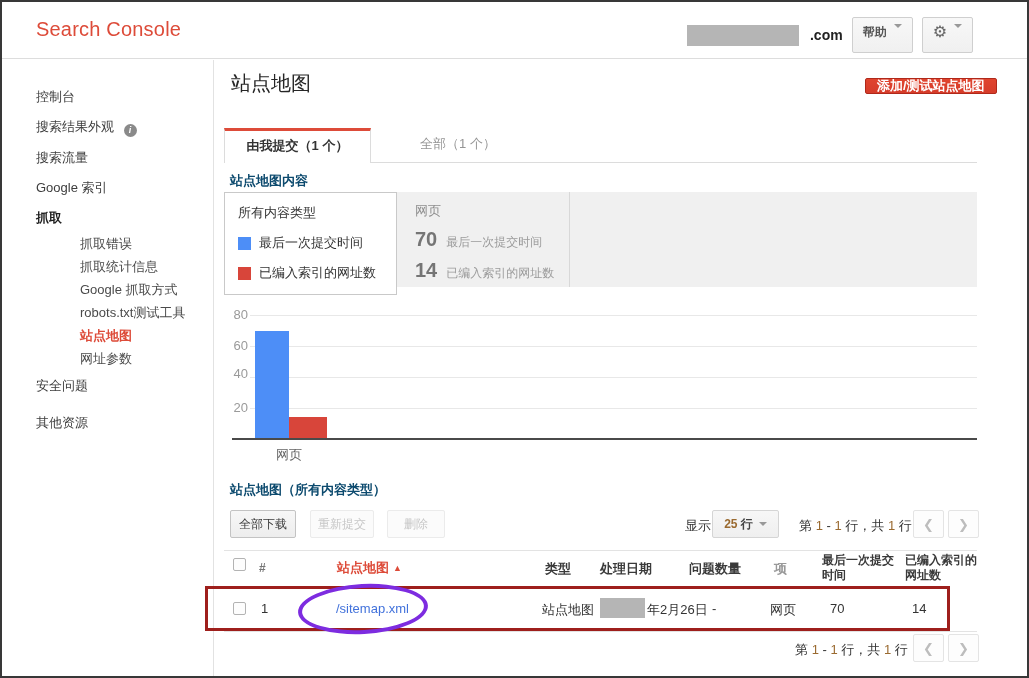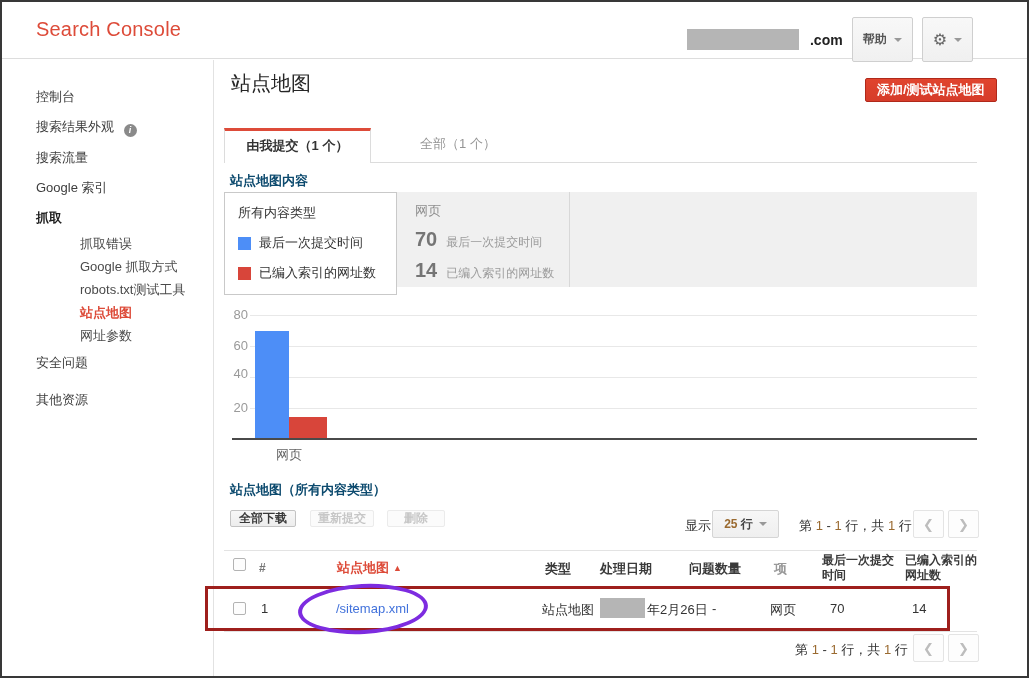--- a/index.html
+++ b/index.html
@@ -11,39 +11,39 @@
   }
   .abs { position:absolute; }
   
   .header { position:absolute; top:0; left:0; width:100%; height:57px; background:#fff; border-bottom:1px solid #ddd; }
   .logo { position:absolute; left:34px; top:16px; font-size:20px; color:#dd4b39; letter-spacing:.2px; }
   .header-right { position:absolute; right:54px; top:15px; display:flex; align-items:center; gap:9px; }
   .redacted { background:#b5b5b5; display:inline-block; }
   .domain-redact { width:112px; height:21px; }
   .domain-suffix { font-size:14px; font-weight:bold; color:#222; margin-left:2px; }
   .gbtn {
-    height:45px; padding:15px 10px; display:inline-flex; align-items:center; gap:7px;
+    height:36px; padding:6px 10px; display:inline-flex; gap:7px;
     background:linear-gradient(#f8f8f8,#f0f0f0); border:1px solid #cfcfcf; border-radius:2px;
     font-size:12px; font-weight:bold; color:#555; cursor:pointer;
   }
   .caret { width:0; height:0; border-left:4px solid transparent; border-right:4px solid transparent; border-top:4px solid #999; }
   .gear { font-size:16px; color:#666; line-height:1; }
   
   .sidebar { position:absolute; top:58px; left:0; width:212px; bottom:0; border-right:1px solid #e2e2e2; padding-top:22px; }
   .si { font-size:13px; color:#3d3d3d; cursor:pointer; white-space:nowrap; }
   .s0 { padding:6px 0 6px 34px; }
   .s1 { padding:2px 0 3px 50px; color:#4a4a4a;margin-left:28px; }
   .sb { font-weight:bold; color:#1f1f1f; }
   .ssel { font-weight:bold; color:#dd4b39; }
   .mt { margin-top:7px; }
   .info-ic { display:inline-flex; align-items:center; justify-content:center; width:13px; height:13px; border-radius:50%;
     background:#8a8a8a; color:#fff; font-size:9px; font-weight:bold; margin-left:6px; vertical-align:-2px; font-style:italic; }
   
   .page-title { position:absolute; left:229px; top:68px; font-size:20px; color:#262626; }
-  .add-btn { position:absolute; left:863px; top:76px; height:24px; padding:0 11px; display:flex; align-items:center;
+  .add-btn { position:absolute; left:863px; top:76px; height:16px; padding:0 11px; display:flex; align-items:center;
     background:linear-gradient(#e0442e,#d63c2a); border:1px solid #b0281a; border-radius:2px;
     color:#fff; font-size:13px; font-weight:bold; cursor:pointer; }
   .tabline { position:absolute; left:222px; top:160px; width:753px; height:1px; background:#dcdcdc; }
   .tab-active { position:absolute; left:222px; top:126px; width:147px; height:35px; background:#fff;
     border:1px solid #dcdcdc; border-top:3px solid #dd4b39; border-bottom:none; z-index:2;
     font-size:13px; font-weight:bold; color:#333; text-align:center; line-height:30px; cursor:pointer; }
   .tab-inactive { position:absolute; left:408px; top:133px; width:96px; text-align:center;
     font-size:13px; color:#959595; cursor:pointer; }
   .sec-h { position:absolute; font-size:13px; font-weight:bold; color:#0c4a6e; }
   
@@ -59,22 +59,22 @@
   .stat-row { display:flex; align-items:baseline; gap:9px; margin-top:8px; }
   .stat-num { font-size:20px; font-weight:bold; color:#757575; }
   .stat-label { font-size:12px; color:#9b9b9b; white-space:nowrap; }
   
   .ylab { position:absolute; left:222px; width:24px; text-align:right; font-size:13px; color:#9a9a9a; }
   .grid { position:absolute; left:248px; width:727px; height:1px; background:#e8e8e8; }
   .baseline { position:absolute; left:230px; top:436px; width:745px; height:2px; background:#4a4a4a; }
   .bar { position:absolute; bottom:237px; }
   .xlab { position:absolute; left:265px; top:444px; width:44px; text-align:center; font-size:13px; color:#666; }
   
-  .tbtn { position:absolute; top:508px; height:17px; display:flex; align-items:center; justify-content:center;
-    font-size:12px; font-weight:bold; border-radius:2px; cursor:pointer; }
+  .tbtn { position:absolute; top:508px; height:28px; display:flex; align-items:center; justify-content:center;
+    font-size:12px; font-weight:normal; border-radius:2px; cursor:pointer; }
   .tbtn-on { background:linear-gradient(#f7f7f7,#ededed); border:1px solid #c3c3c3; color:#3a3a3a; }
   .tbtn-off { background:#fbfbfb; border:1px solid #ebebeb; color:#c7c7c7; }
   .show-label { position:absolute; left:683px; top:515px; font-size:13px; color:#333; }
   .rows-dd { position:absolute; left:710px; top:508px; width:67px; height:28px; display:flex; align-items:center;
     justify-content:center; gap:6px; background:linear-gradient(#f7f7f7,#efefef); border:1px solid #d5d5d5;
     border-radius:2px; font-size:12px; font-weight:bold; color:#444; cursor:pointer; }
   .range { font-size:13px; color:#333; white-space:nowrap; }
   .num { color:#9a6a30; }
   .pager { position:absolute; width:31px; height:28px; display:flex; align-items:center; justify-content:center;
     background:#fdfdfd; border:1px solid #e4e4e4; border-radius:2px; color:#bdbdbd; font-size:13px; cursor:pointer; }
@@ -116,20 +116,21 @@
   <div class="sidebar">
     <div class="si s0">控制台</div>
     <div class="si s0">
       <span>搜索结果外观</span>
       <span class="info-ic">i</span>
     </div>
     <div class="si s0">搜索流量</div>
     <div class="si s0">Google 索引</div>
     <div class="si s0 sb">抓取</div>
     <div class="si s1">抓取错误</div>
+    <div class="si s1">抓取统计信息</div>
     <div class="si s1">Google 抓取方式</div>
     <div class="si s1">robots.txt测试工具</div>
     <div class="si s1 ssel">站点地图</div>
     <div class="si s1">网址参数</div>
     <div class="si s0">安全问题</div>
     <div class="si s0 mt">其他资源</div>
   </div>
 
   <div class="page-title">站点地图</div>
   <div class="add-btn">添加/测试站点地图</div>

